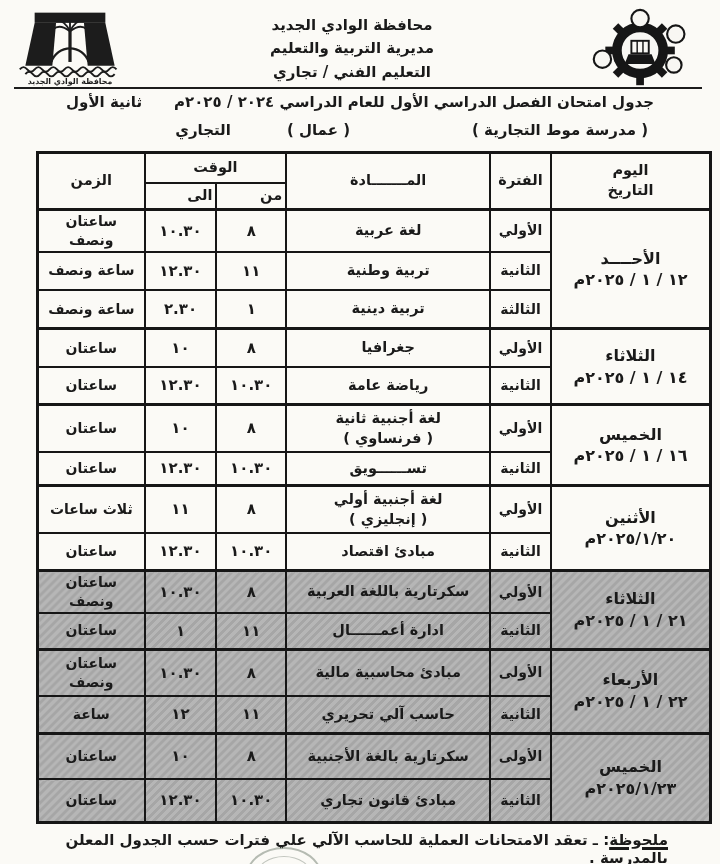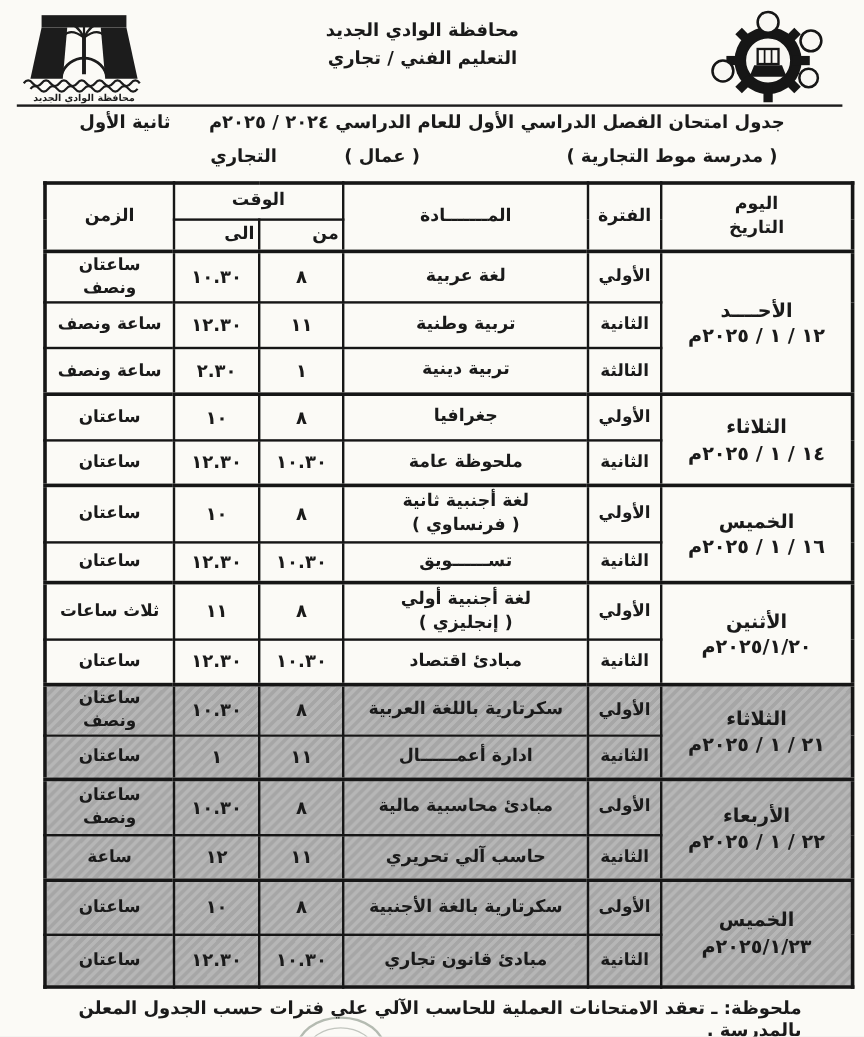--- a/index.html
+++ b/index.html
@@ -37,21 +37,21 @@
   thead tr.t1 th{height:26px;}
   thead tr.t2 th{height:22px;padding-left:45px;}
   tr.shade td{
     background-color:#b0b0b0;
     background-image:repeating-linear-gradient(135deg,rgba(255,255,255,.08) 0 3px,rgba(0,0,0,.06) 3px 6px);
   }
   .h34{height:34px}.h36{height:36px}.h37{height:37px}.h38{height:38px}.h39{height:39px}
   .h42{height:42px}.h43{height:43px}.h46{height:46px}.h47{height:47px}
   
   .note{direction:rtl;margin-top:7px;padding-right:52px;font-size:15px;}
-  .note .lbl{text-decoration-thickness:2.5px;}
+  .note .lbl{text-decoration:underline;text-decoration-thickness:2.5px;}
   
   .stamp{
     position:absolute;left:246px;top:847px;width:72px;height:54px;
     border:2px solid rgba(70,85,70,.55);border-radius:50%;
     opacity:.7;
   }
   .stamp-inner{
     position:absolute;left:8px;top:7px;width:54px;height:38px;
     border:1px solid rgba(70,85,70,.45);border-radius:50%;
   }
@@ -77,20 +77,21 @@
         </g>
         <path d="M40 58 A21 21 0 0 1 80 58" fill="none" stroke="#1c1c1c" stroke-width="2.5"></path>
         <path d="M6 66 q4 -5 8 0 t8 0 t8 0 t8 0 t8 0 t8 0 t8 0 t8 0 t8 0 t8 0 t8 0 t8 0 t8 0" stroke="#1c1c1c" fill="none" stroke-width="2"></path>
         <path d="M12 71 q4 -5 8 0 t8 0 t8 0 t8 0 t8 0 t8 0 t8 0 t8 0 t8 0 t8 0 t8 0 t8 0" stroke="#1c1c1c" fill="none" stroke-width="2"></path>
         <text x="60" y="82" font-size="8.5" text-anchor="middle" fill="#1c1c1c" font-weight="bold">محافظة الوادي الجديد</text>
       </svg>
     </div>
 
     <div class="org-center">
       <div class="org-line">محافظة الوادي الجديد</div>
+      <div class="org-line">مديرية التربية والتعليم</div>
       <div class="org-line">التعليم الفني / تجاري</div>
     </div>
 
     <div class="logo-box">
       <svg viewBox="0 0 132 86" width="128" height="83" aria-hidden="true">
         <g fill="#161616">
           <circle cx="64" cy="44" r="29"></circle>
           <rect x="60" y="8" width="8" height="16" transform="rotate(0 64 44)"></rect>
           <rect x="60" y="8" width="8" height="16" transform="rotate(45 64 44)"></rect>
           <rect x="60" y="8" width="8" height="16" transform="rotate(90 64 44)"></rect>
@@ -179,21 +180,21 @@
         <td class="day" rowspan="2">الثلاثاء
 ١٤ / ١ / ٢٠٢٥م</td>
         <td class="period">الأولي</td>
         <td class="subject">جغرافيا</td>
         <td class="num">٨</td>
         <td class="num">١٠</td>
         <td class="dur">ساعتان</td>
       </tr>
       <tr class="h38">
         <td class="period">الثانية</td>
-        <td class="subject">ملحوظة عامة</td>
+        <td class="subject">رياضة عامة</td>
         <td class="num">١٠.٣٠</td>
         <td class="num">١٢.٣٠</td>
         <td class="dur">ساعتان</td>
       </tr>
 
       <tr class="block-start h47">
         <td class="day" rowspan="2">الخميس
 ١٦ / ١ / ٢٠٢٥م</td>
         <td class="period">الأولي</td>
         <td class="subject">لغة أجنبية ثانية

